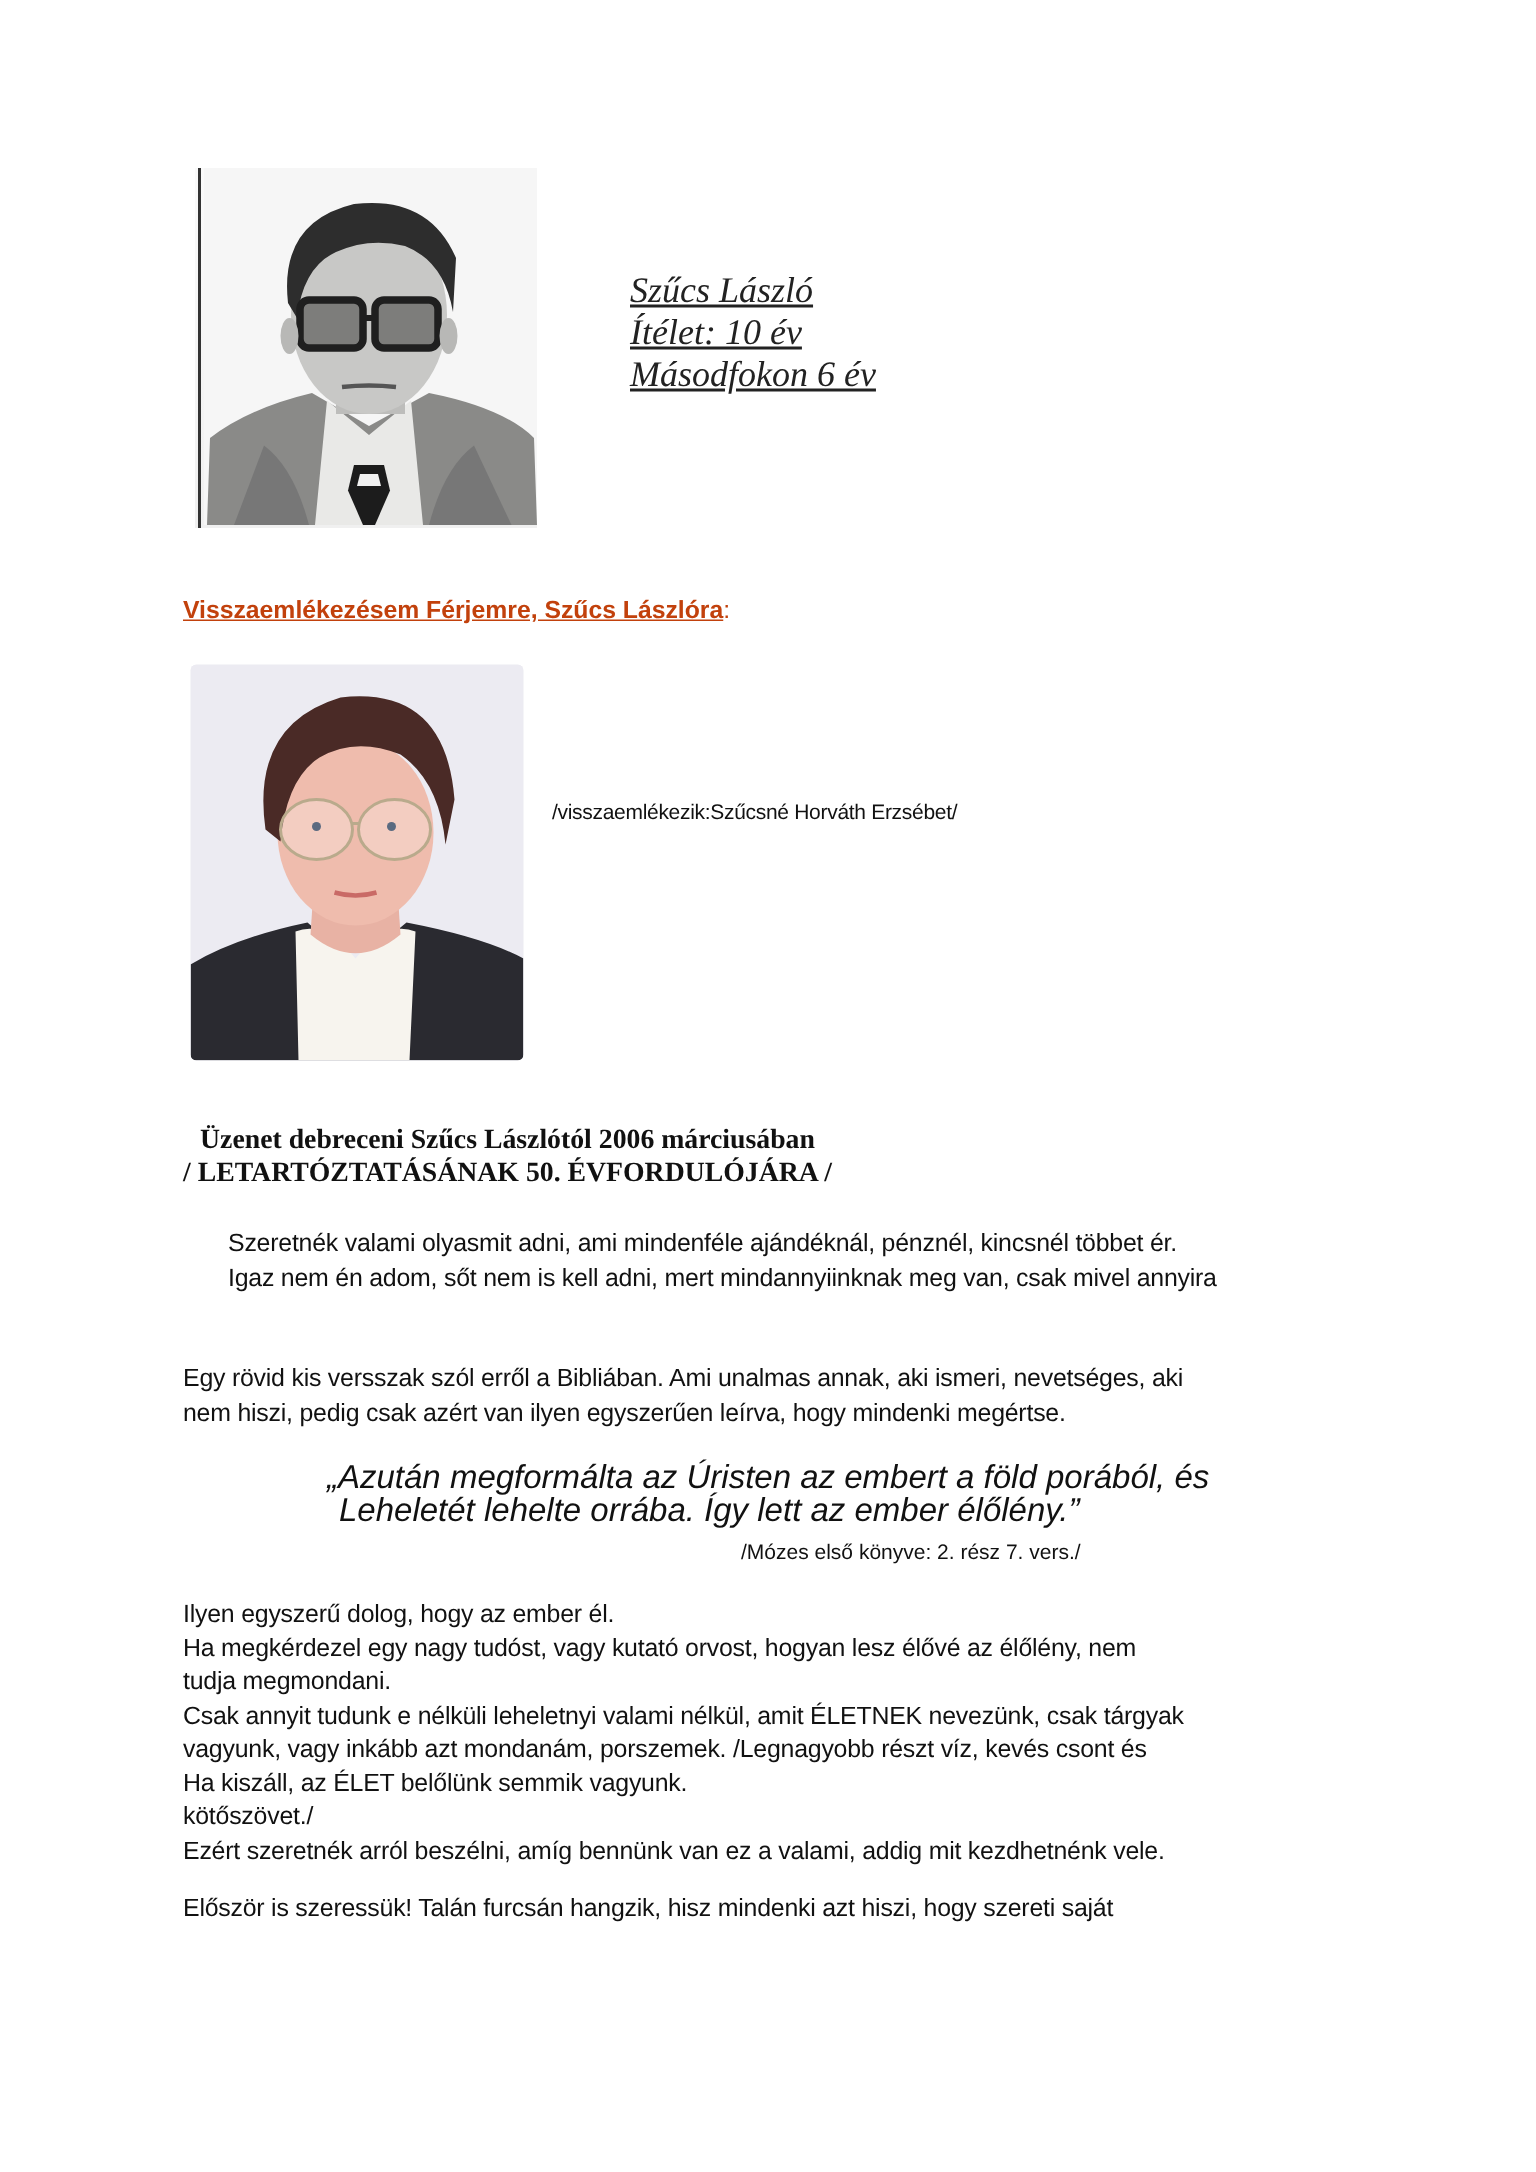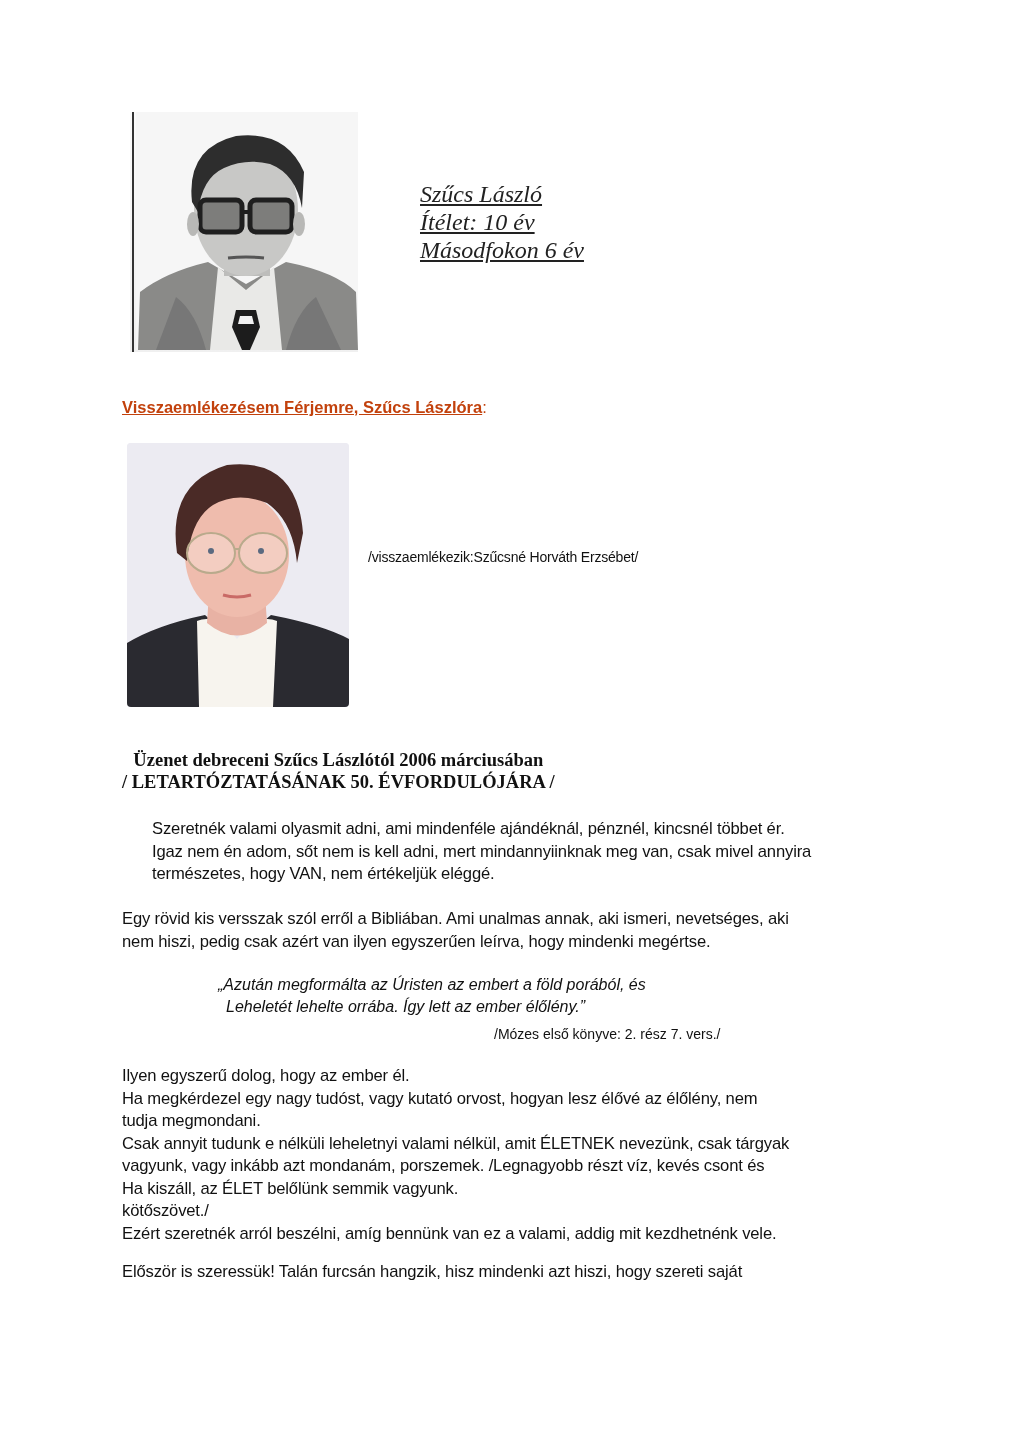--- a/index.html
+++ b/index.html
@@ -30,40 +30,39 @@
     .heading-underline .colon { font-weight: normal; }
 
     .photo-woman {
       left: 127px; top: 443px; width: 222px; height: 264px;
       background: #eeedf3; border-radius: 4px; overflow: hidden;
     }
     .reminiscer {
       left: 368px; top: 533px;
       font-family: "Liberation Sans", sans-serif; font-size: 14px; color: #111; white-space: nowrap;
       letter-spacing: -0.2px;
-      margin-top: 16px;
     }
 
     .msg-title {
       left: 122px; top: 749px;
       font-family: "Liberation Serif", serif; font-weight: bold;
       font-size: 18.5px; line-height: 22px; color: #111;
     }
     .msg-title div { white-space: nowrap; text-align: center; }
 
     .body-text {
       font-family: "Liberation Sans", sans-serif; font-size: 16.6px; line-height: 22.5px;
       color: #111; left: 122px; width: 800px; letter-spacing: -0.15px;
     }
     .body-text div { white-space: nowrap; }
 
     .quote {
       left: 218px; top: 974px;
       font-family: "Liberation Sans", sans-serif; font-style: italic;
-      font-size: 16px; line-height: 22px; color: #111;
+      font-size: 22px; line-height: 22px; color: #111;
     }
     .quote div { white-space: nowrap; }
     .quote .l2 { padding-left: 8px; }
     .quote-ref {
       left: 494px; top: 1026px;
       font-family: "Liberation Sans", sans-serif; font-size: 14px; color: #111; white-space: nowrap;
     }
   </style>
 </head>
 <body>
@@ -136,21 +135,20 @@
 <div class="abs reminiscer">/visszaemlékezik:Szűcsné Horváth Erzsébet/</div>
 
 <div class="abs msg-title">
   <div>Üzenet debreceni Szűcs Lászlótól 2006 márciusában</div>
   <div>/ LETARTÓZTATÁSÁNAK 50. ÉVFORDULÓJÁRA /</div>
 </div>
 
 <div class="abs body-text" style="top:818px;margin-left:30px;">
   <div>Szeretnék valami olyasmit adni, ami mindenféle ajándéknál, pénznél, kincsnél többet ér.</div>
   <div>Igaz nem én adom, sőt nem is kell adni, mert mindannyiinknak meg van, csak mivel annyira</div>
-  <div>természetes, hogy VAN, nem értékeljük eléggé.</div>
 </div>
 
 <div class="abs body-text" style="top:908px;">
   <div>Egy rövid kis versszak szól erről a Bibliában. Ami unalmas annak, aki ismeri, nevetséges, aki</div>
   <div>nem hiszi, pedig csak azért van ilyen egyszerűen leírva, hogy mindenki megértse.</div>
 </div>
 
 <div class="abs quote">
   <div>„Azután megformálta az Úristen az embert a föld porából, és</div>
   <div class="l2">Leheletét lehelte orrába. Így lett az ember élőlény.”</div>

